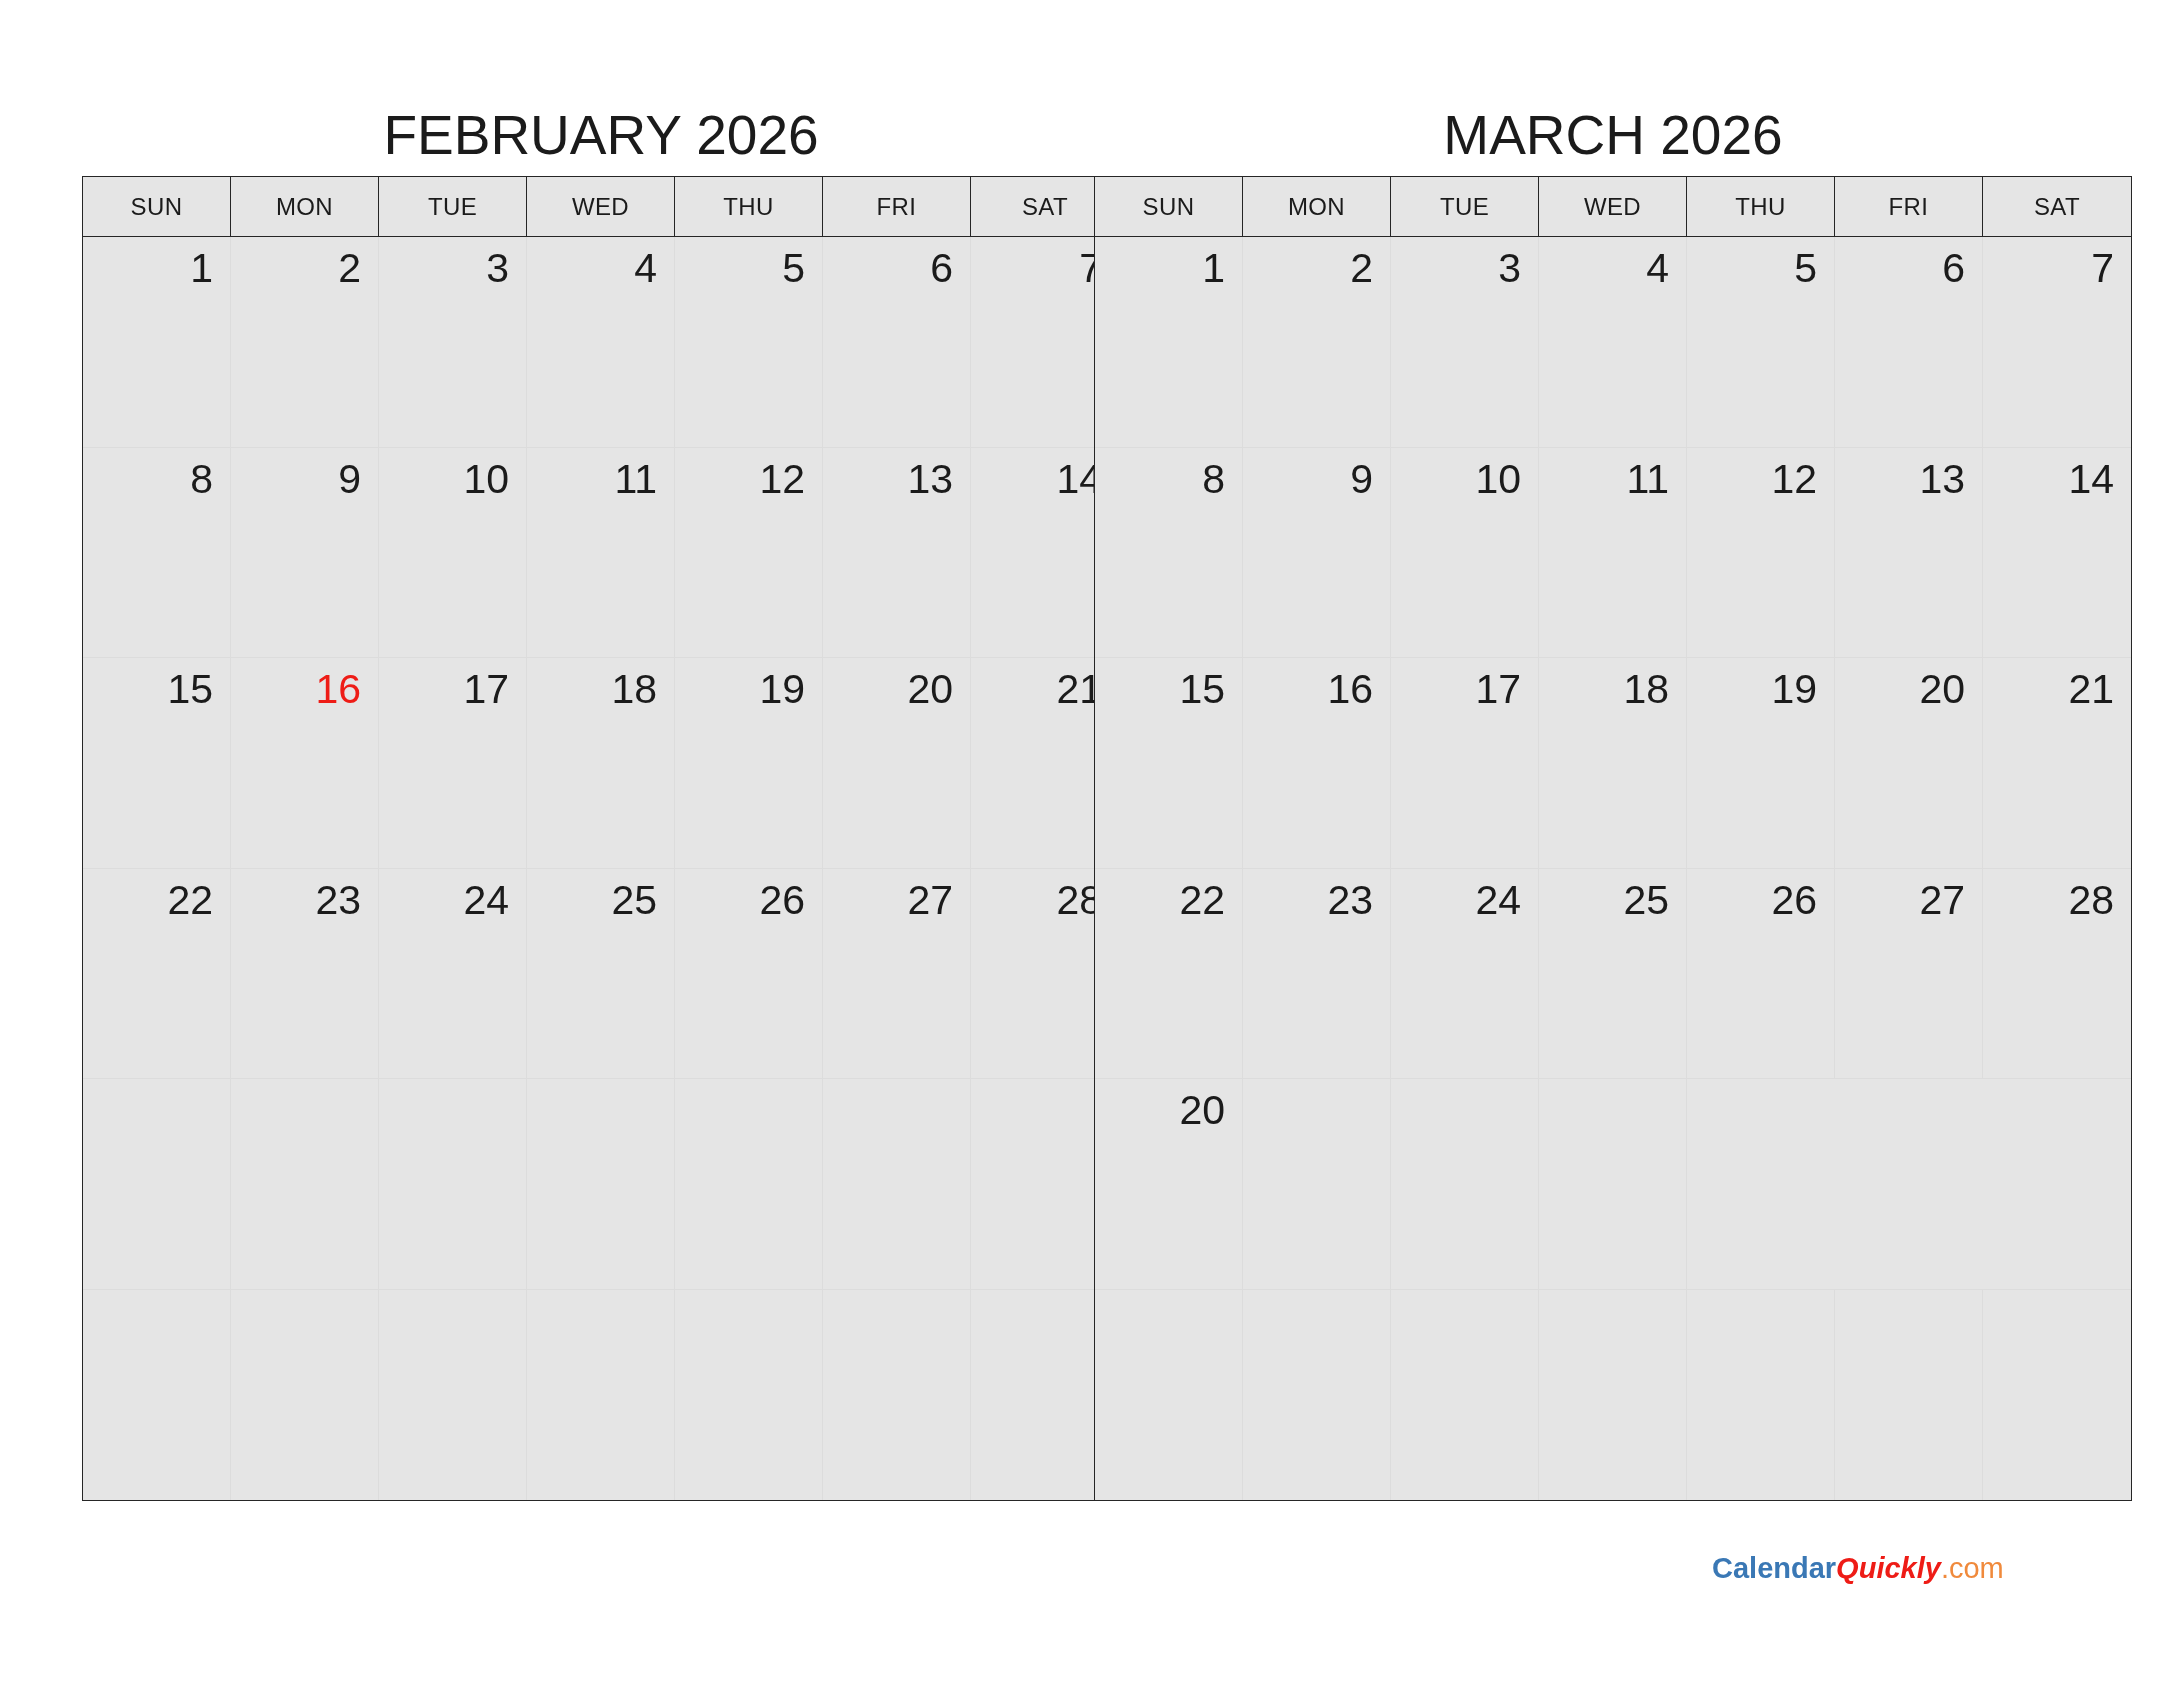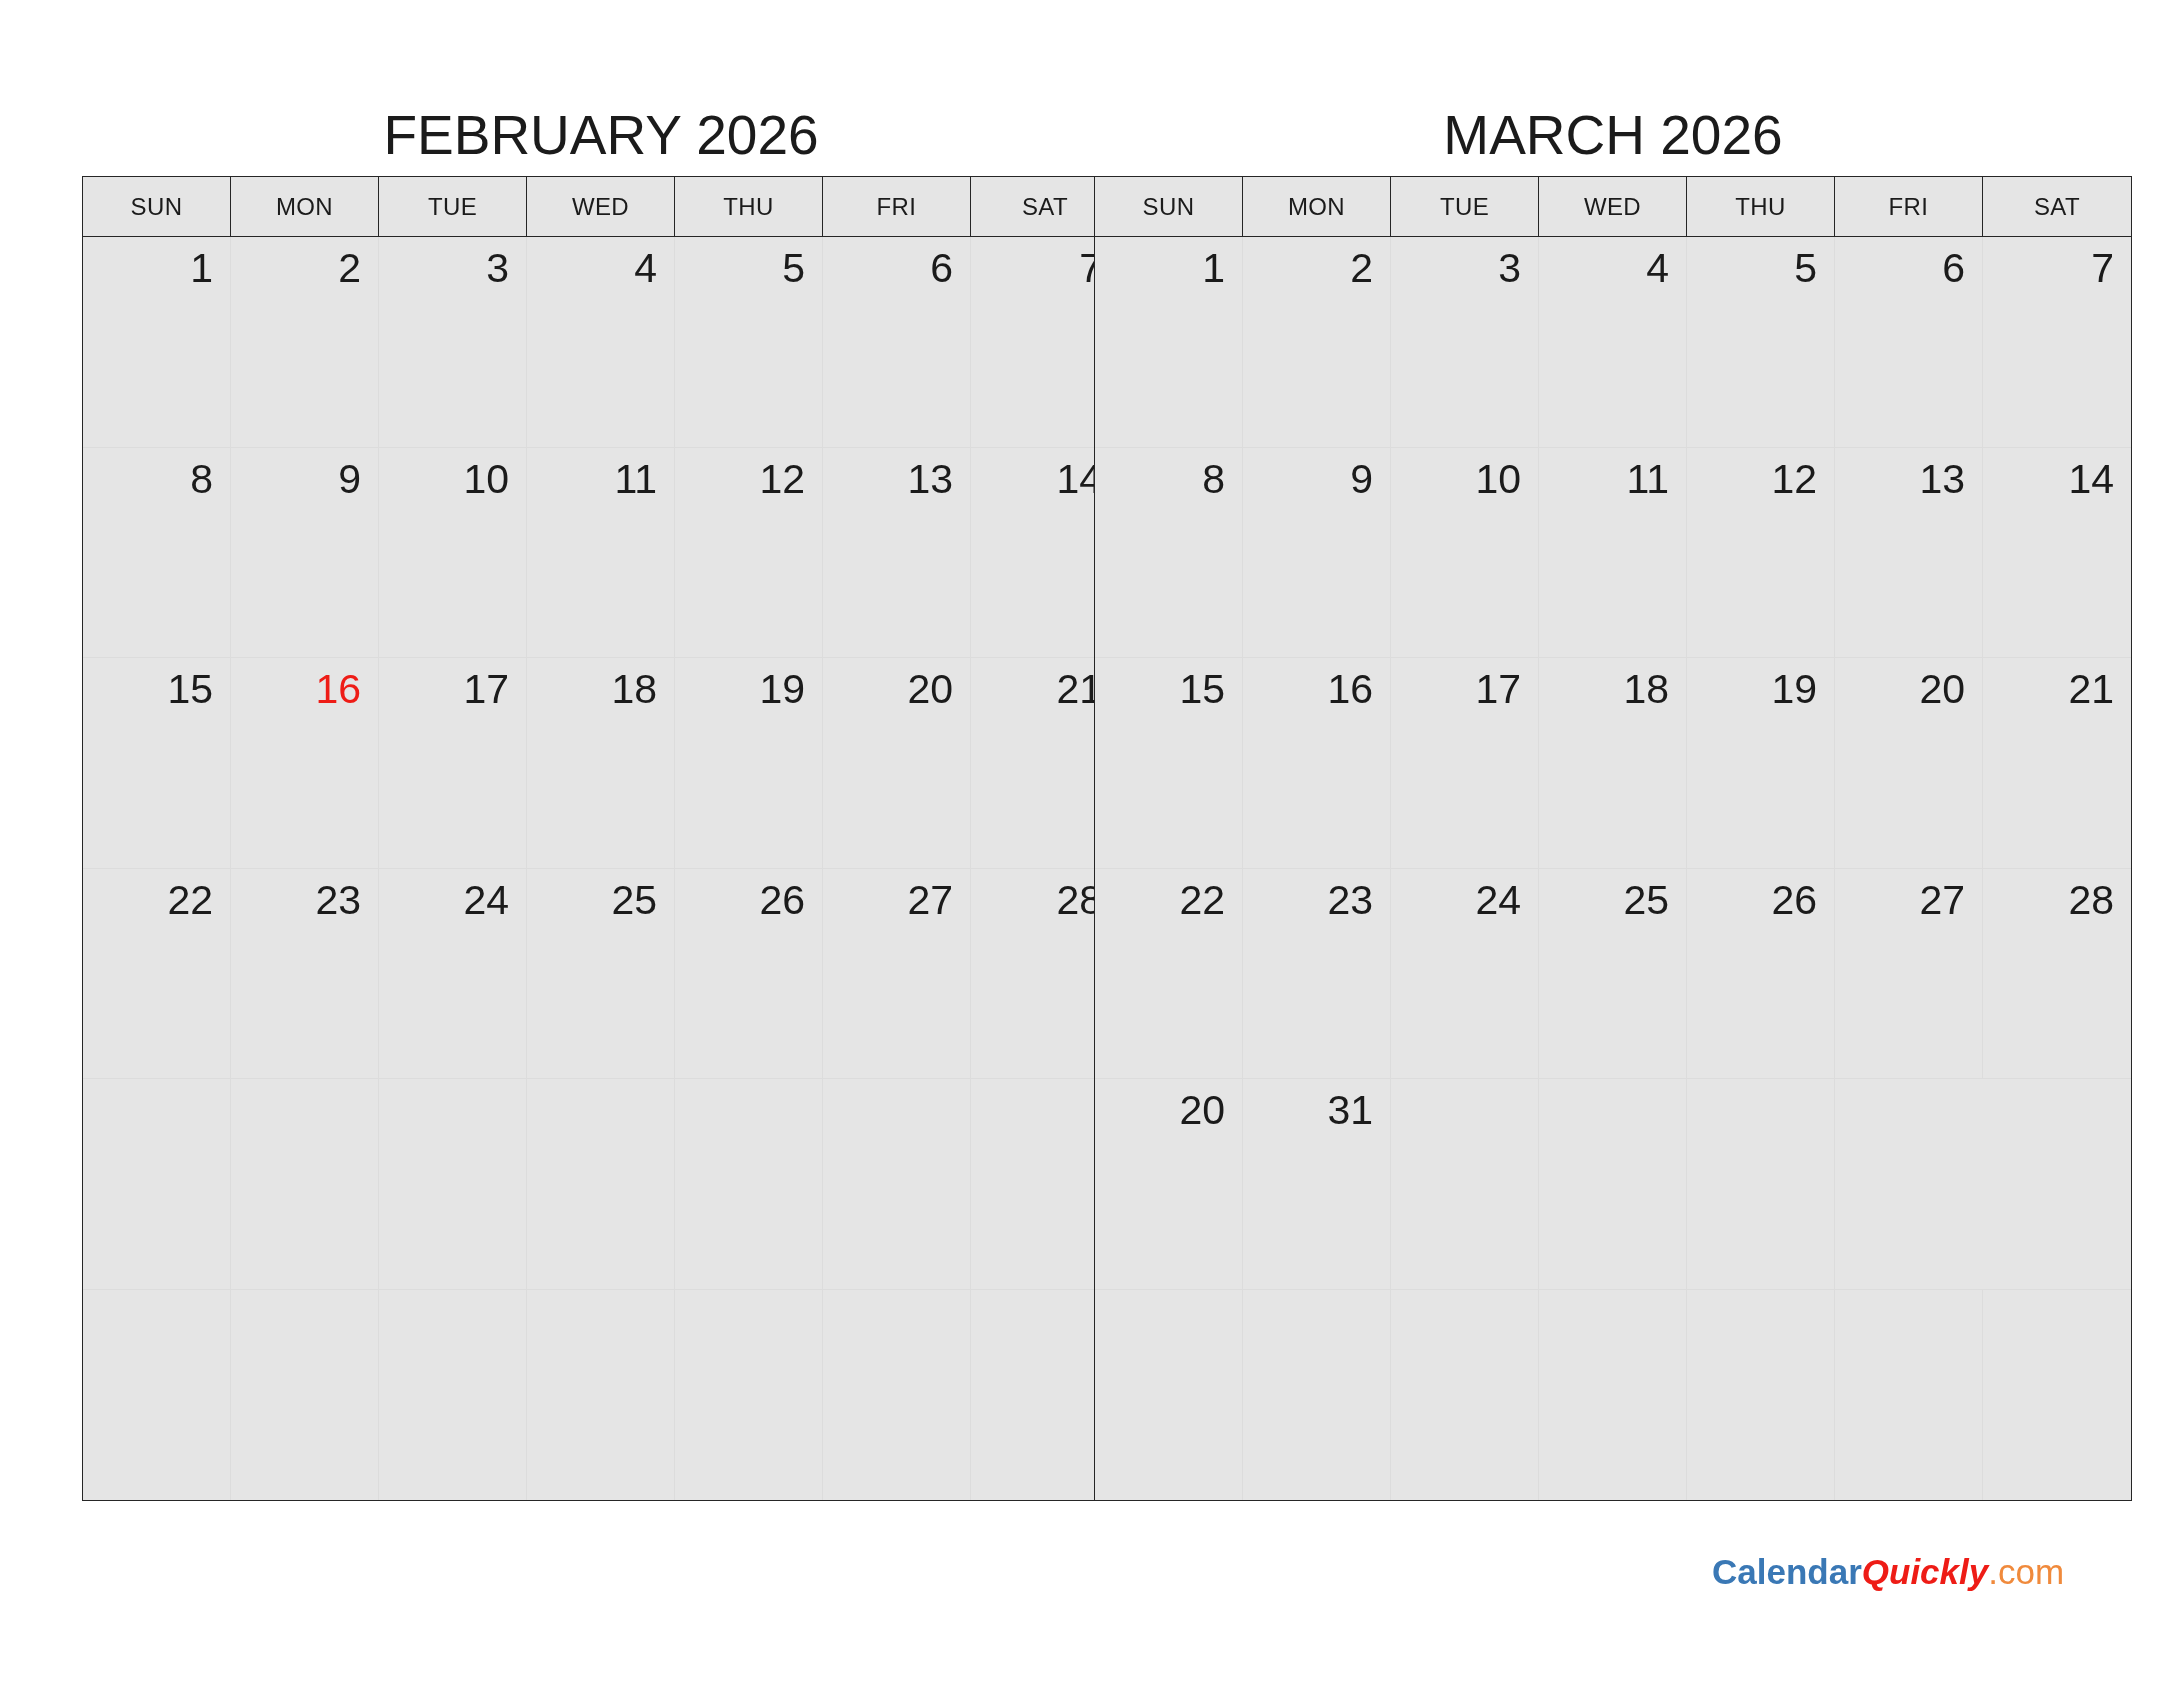--- a/index.html
+++ b/index.html
@@ -67,21 +67,21 @@
   .num {
     font-size: 41px;
     line-height: 1.05;
     color: var(--text, #1b1b1b);
   }
   .num.hl { color: var(--hl, #ee1c16); }
   .footer-logo {
     position: absolute;
     left: 1712px;
     top: 1552px;
-    font-size: 35px;
+    font-size: 29px;
     white-space: nowrap;
     cursor: pointer;
   }
   .footer-logo .p1 { font-weight: 700; }
   .footer-logo .p2 { font-weight: 700; font-style: italic; }
   .footer-logo .p3 { font-weight: 400; }
 </style>
 </head>
 <body>
 
@@ -199,21 +199,20 @@
           <div class="cell"><span class="num">22</span></div>
           <div class="cell"><span class="num">23</span></div>
           <div class="cell"><span class="num">24</span></div>
           <div class="cell"><span class="num">25</span></div>
           <div class="cell"><span class="num">26</span></div>
           <div class="cell"><span class="num">27</span></div>
           <div class="cell"><span class="num">28</span></div>
         </div>
         <div class="week-row">
           <div class="cell"><span class="num">20</span></div>
-          <div class="cell"><span class="num">31</span></div>
           <div class="cell"></div>
           <div class="cell"></div>
           <div class="cell"></div>
           <div class="cell"></div>
         </div>
         <div class="week-row">
           <div class="cell"></div>
           <div class="cell"></div>
           <div class="cell"></div>
           <div class="cell"></div>

